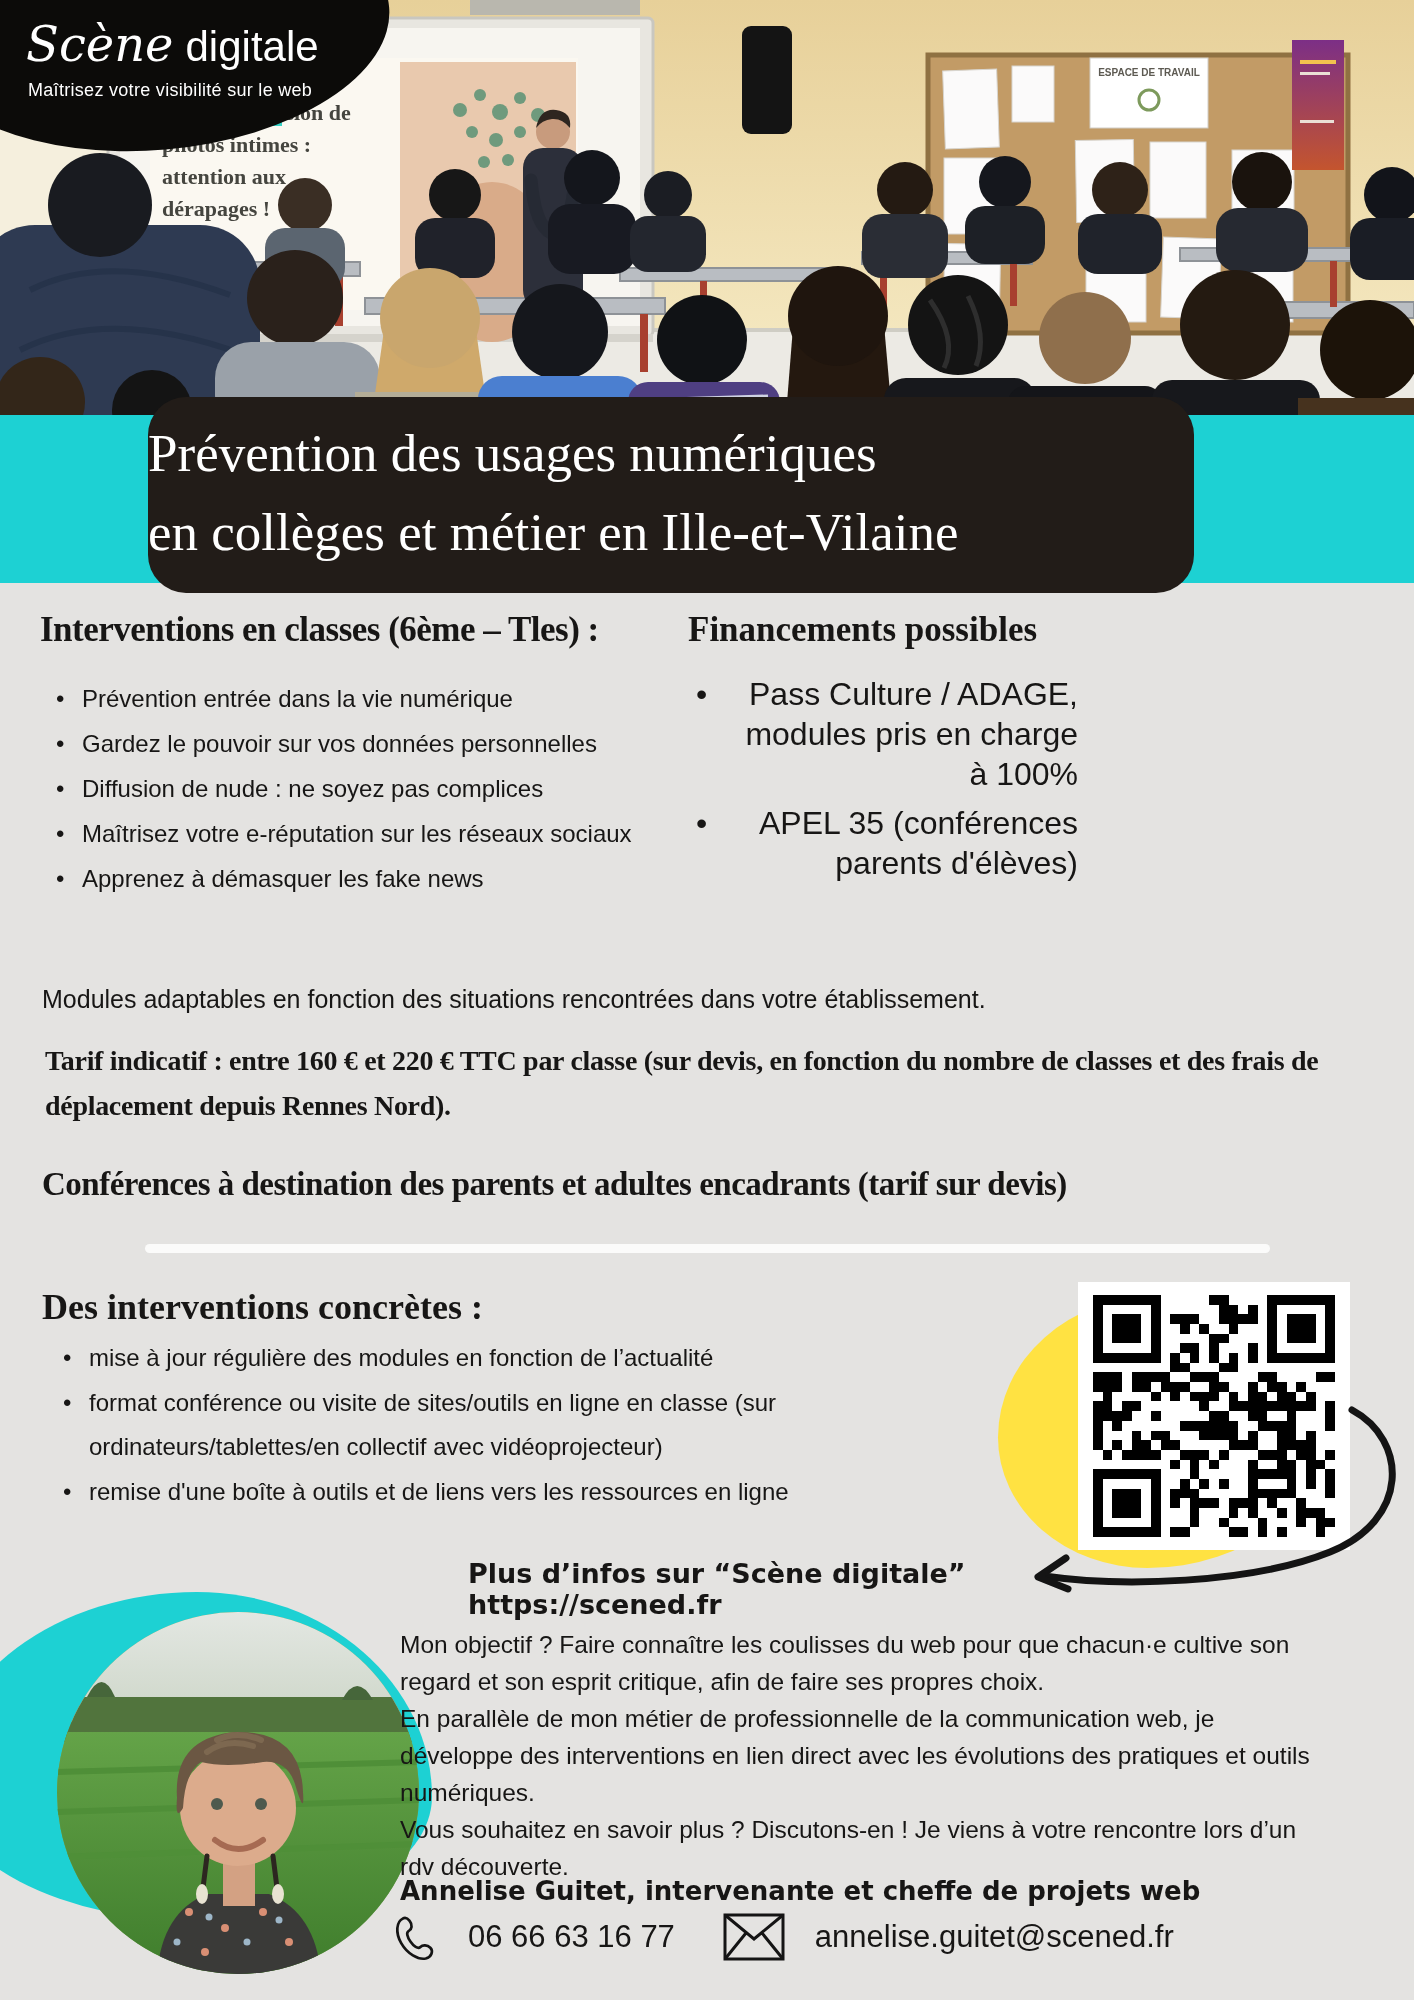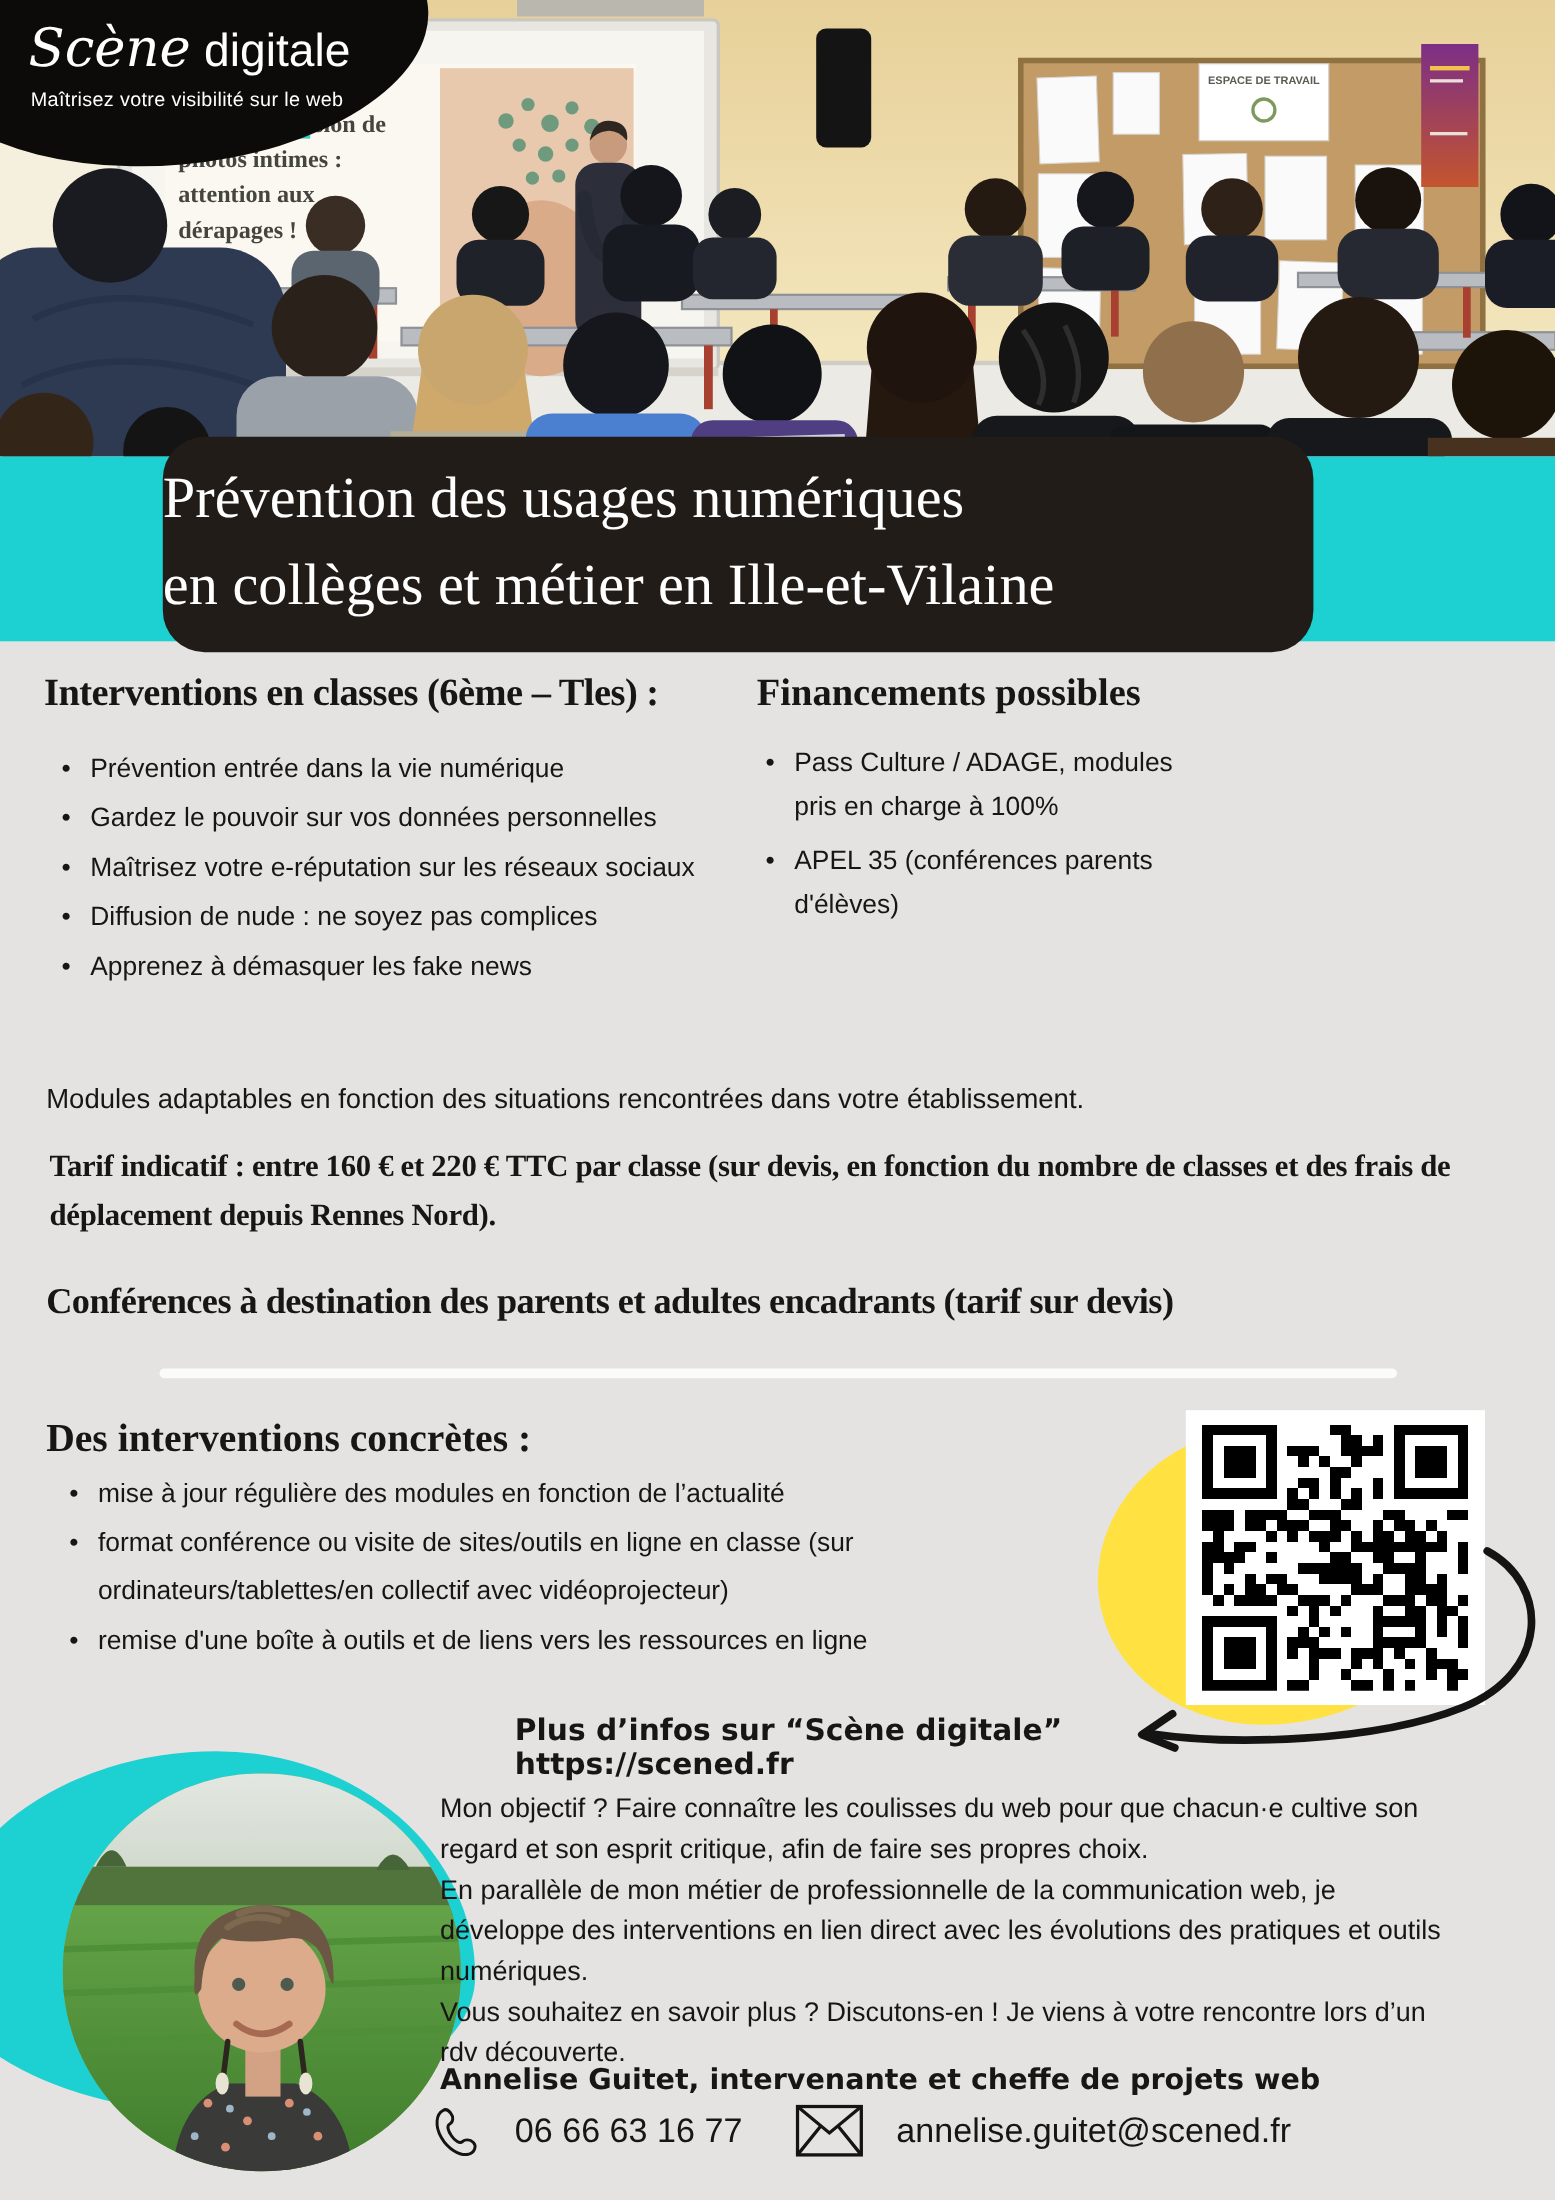--- a/index.html
+++ b/index.html
@@ -23,21 +23,21 @@
              color:#fff;text-align:left;font-family:"Liberation Serif",serif;font-weight:400;
              font-size:53px;line-height:79px;padding-top:17px;box-sizing:border-box;}
 
   
   .h-left{left:40px;top:610px;font-size:35px;letter-spacing:-.5px;}
   .h-right{left:688px;top:610px;font-size:35px;font-family:Liberation Serif, serif;}
   ul.blist{list-style:none;margin:0;padding:0;}
   ul.blist li{position:relative;padding-left:34px;}
   ul.blist li::before{content:"•";position:absolute;left:8px;}
   .list-left{left:48px;top:676px;width:620px;font-size:24px;line-height:45px;}
-  .list-right{left:688px;top:674px;width:390px;font-size:24px;line-height:40px;}
+  .list-right{left:688px;top:674px;width:390px;font-size:32px;line-height:40px;text-align:right;}
   .list-right li{margin-bottom:9px;}
   .p-modules{left:42px;top:982px;width:1020px;font-size:25px;line-height:34px;}
   .p-tarif{left:45px;top:1038px;width:1300px;font-family:"Liberation Serif",serif;font-weight:600;
            font-size:28px;line-height:45px;letter-spacing:-.3px;}
   .h-conf{left:42px;top:1166px;font-size:33px;letter-spacing:-.5px;}
   .divider{left:145px;top:1244px;width:1125px;height:9px;background:#fbfbfa;border-radius:5px;}
   .h-concrete{left:42px;top:1286px;font-size:36px;}
   .list-2{left:55px;top:1336px;width:930px;font-size:24px;line-height:44px;}
   .list-2 li{margin-bottom:1px;}
 
@@ -234,22 +234,22 @@
     <div>Prévention des usages numériques</div>
     <div>en collèges et métier en Ille-et-Vilaine</div>
   </div>
 
   <div class="abs slab h-left">Interventions en classes (6ème – Tles) :</div>
   <div class="abs slab h-right">Financements possibles</div>
 
   <ul class="abs blist list-left">
     <li><span>Prévention entrée dans la vie numérique</span></li>
     <li><span>Gardez le pouvoir sur vos données personnelles</span></li>
+    <li><span>Diffusion de nude : ne soyez pas complices</span></li>
     <li><span>Maîtrisez votre e-réputation sur les réseaux sociaux</span></li>
-    <li><span>Diffusion de nude : ne soyez pas complices</span></li>
     <li><span>Apprenez à démasquer les fake news</span></li>
   </ul>
 
   <ul class="abs blist list-right">
     <li><span> Pass Culture / ADAGE, modules pris en charge à 100%</span></li>
     <li><span>APEL 35 (conférences parents d'élèves)</span></li>
   </ul>
 
   <div class="abs p-modules">Modules adaptables en fonction des situations rencontrées dans votre établissement.</div>
   <div class="abs p-tarif">Tarif indicatif : entre 160 € et 220 € TTC par classe (sur devis, en fonction du nombre de classes et des frais de déplacement depuis Rennes Nord).</div>

